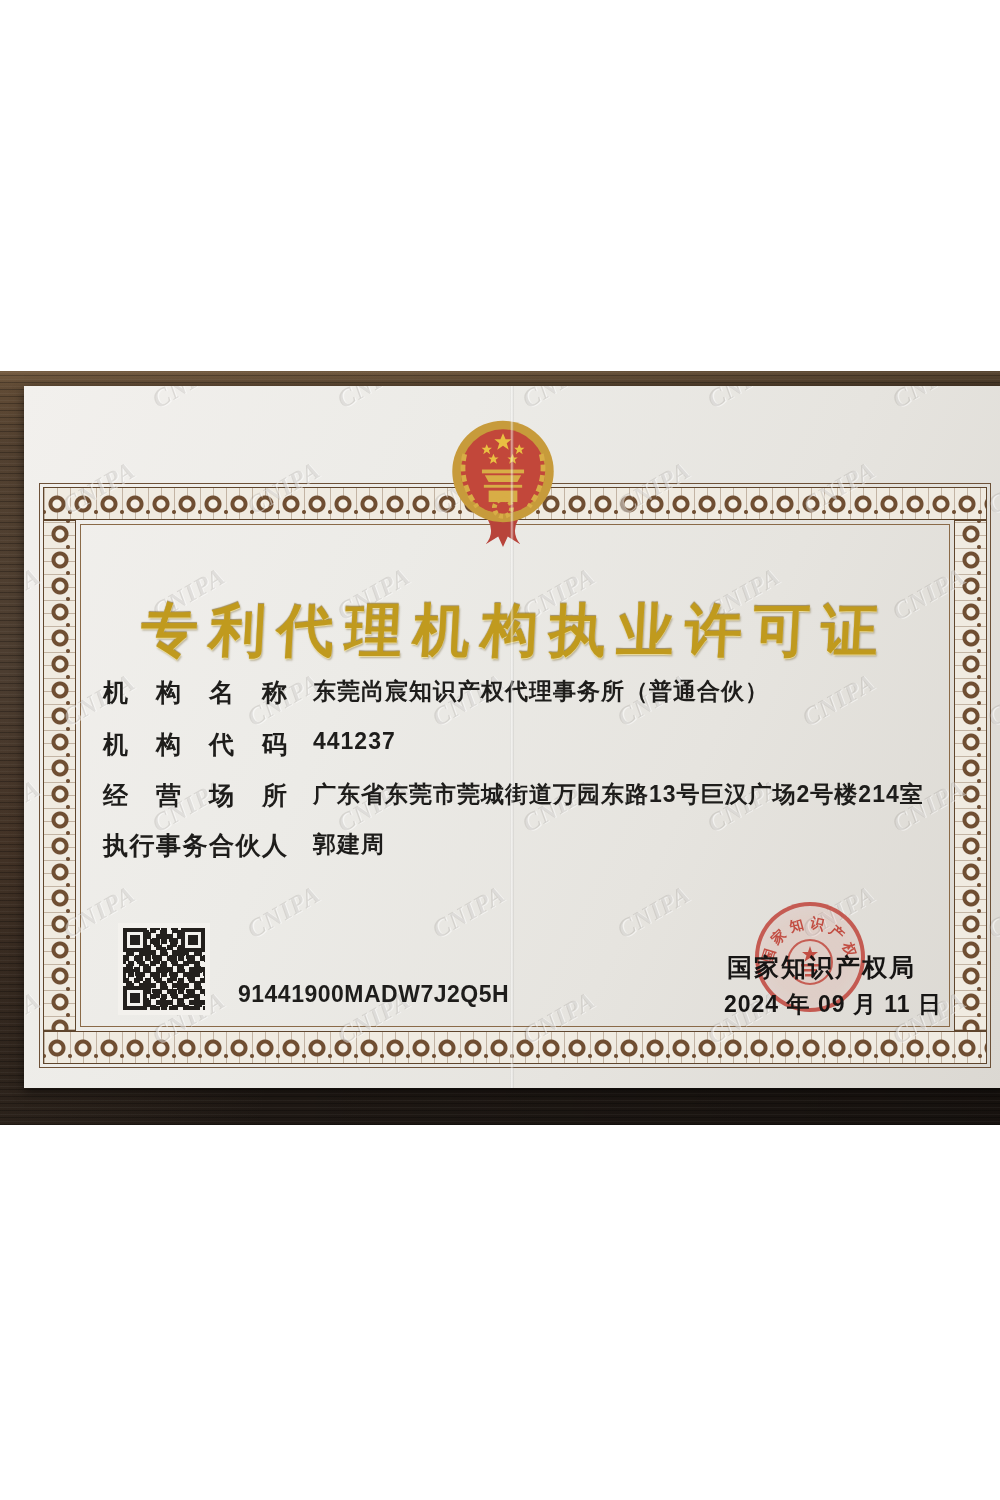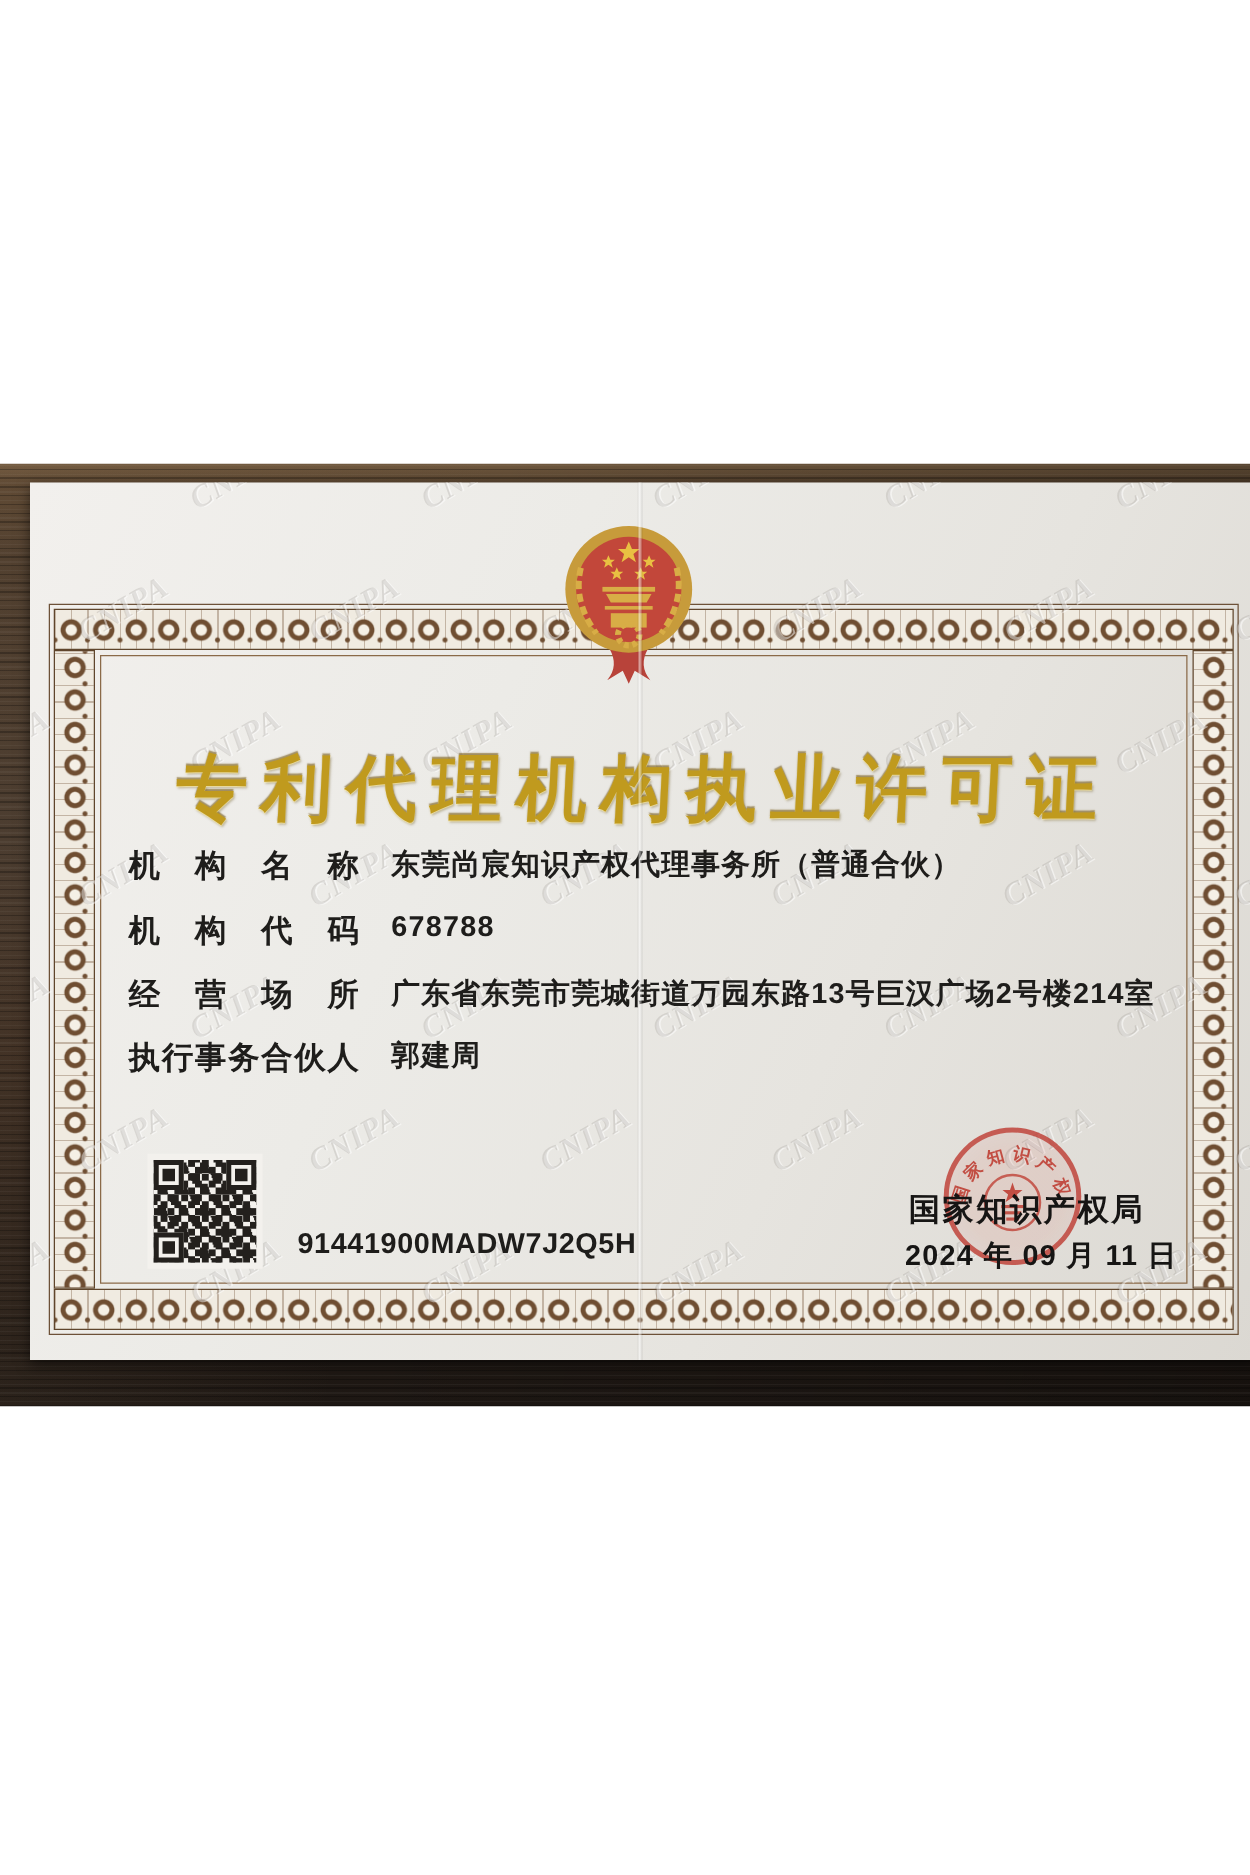--- a/index.html
+++ b/index.html
@@ -187,21 +187,21 @@
           </div>
         <div class="field-value">东莞尚宸知识产权代理事务所（普通合伙）</div>
       </div>
       <div class="field-row row-1">
         <div class="field-label justify-chars">
             <span>机</span>
             <span>构</span>
             <span>代</span>
             <span>码</span>
           </div>
-        <div class="field-value">678788</div>
+        <div class="field-value">441237</div>
       </div>
       <div class="field-row row-2">
         <div class="field-label justify-chars">
             <span>经</span>
             <span>营</span>
             <span>场</span>
             <span>所</span>
           </div>
         <div class="field-value">广东省东莞市莞城街道万园东路13号巨汉广场2号楼214室</div>
       </div>

